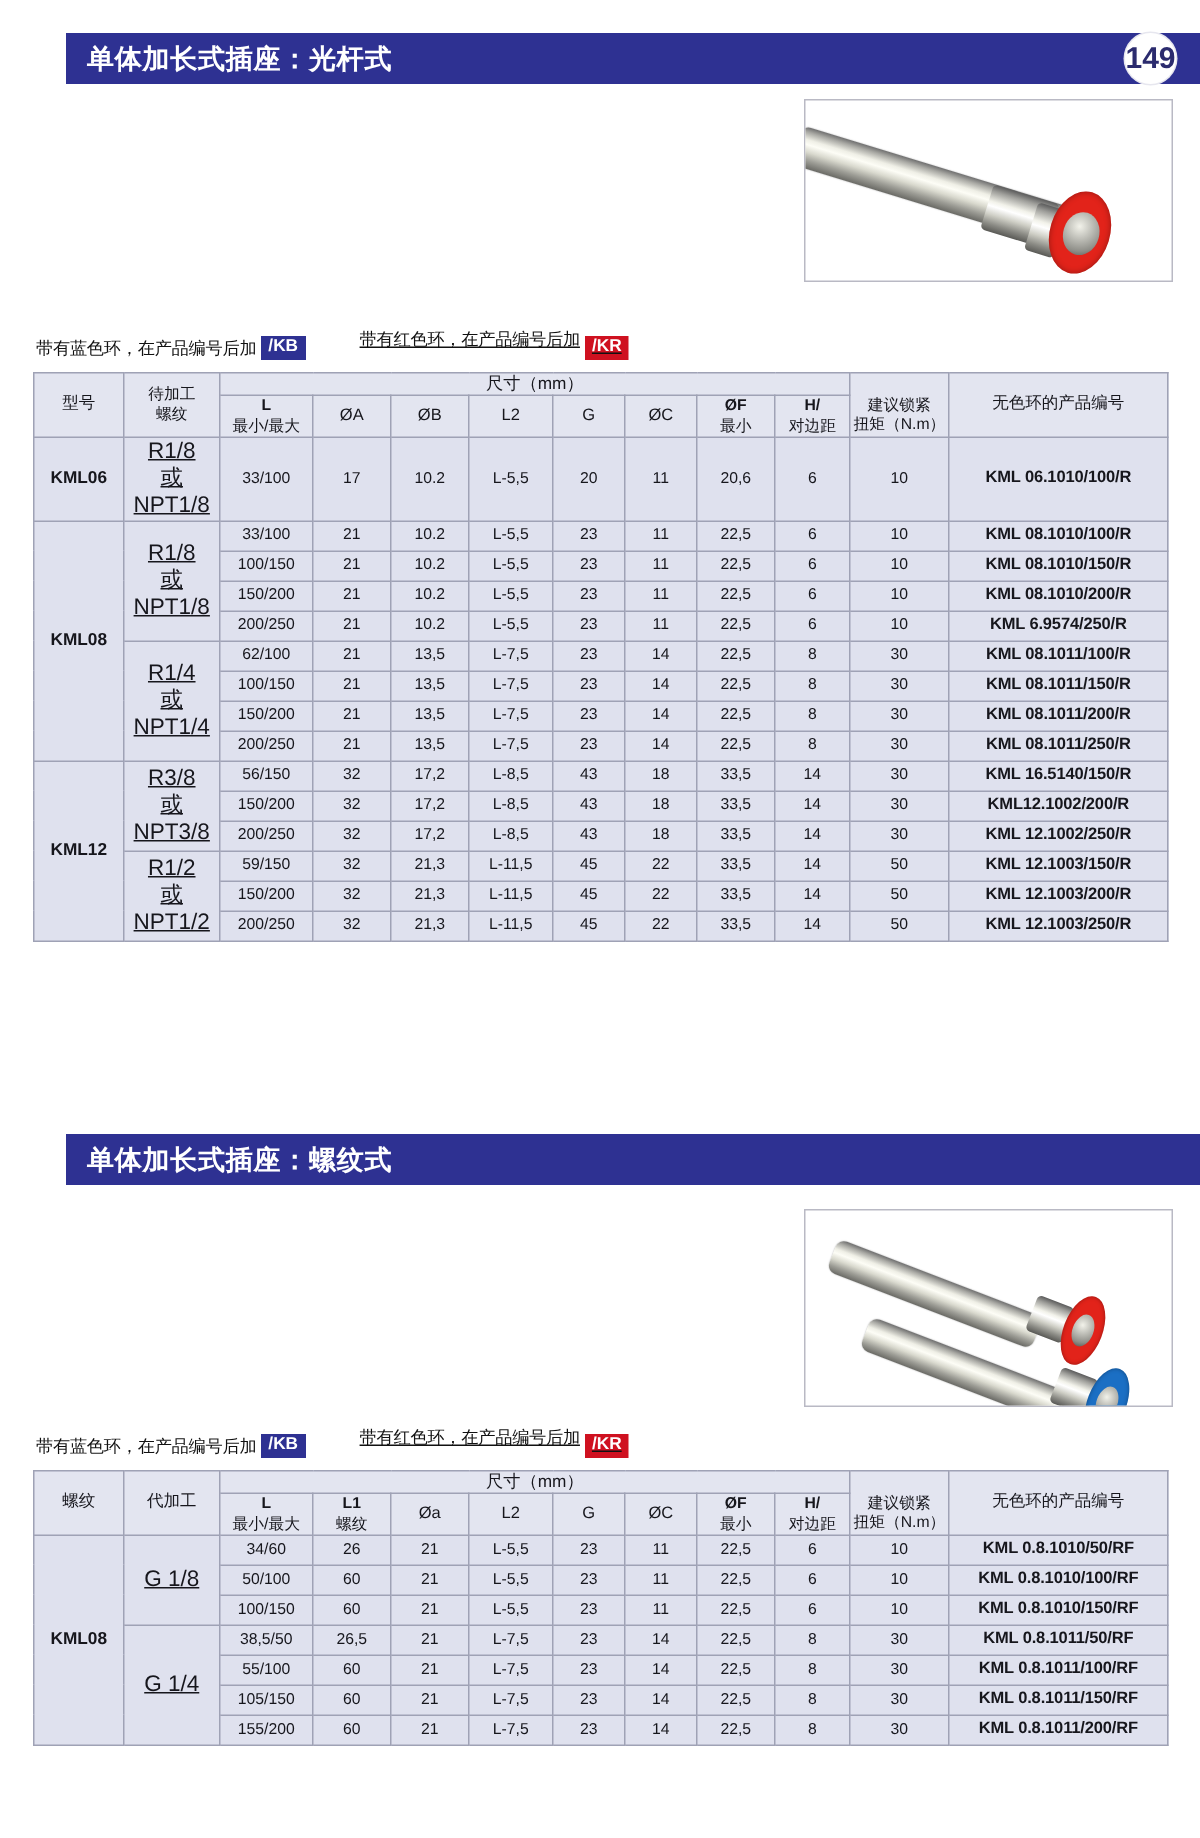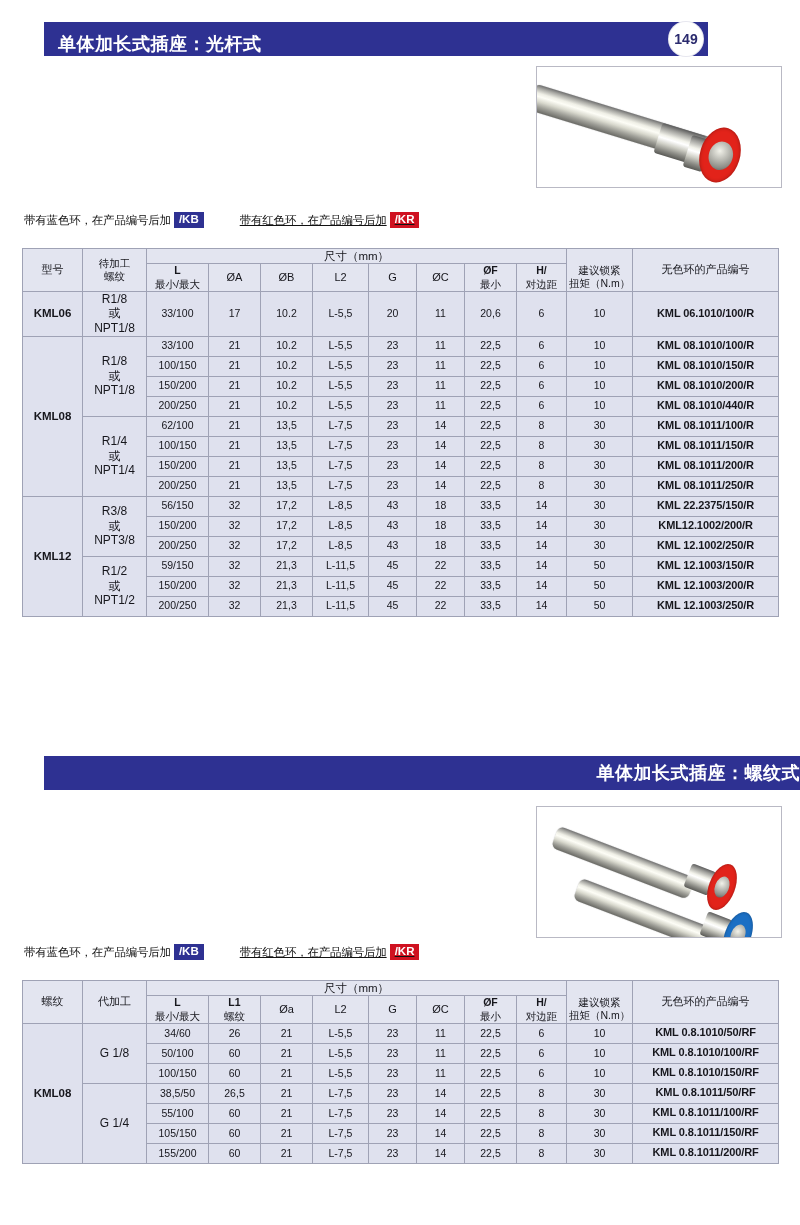--- a/index.html
+++ b/index.html
@@ -26,28 +26,28 @@
   .banner-title {
     color: #ffffff;
     font-size: 18px;
     font-weight: bold;
     letter-spacing: 0.5px;
     padding-left: 14px;
     white-space: nowrap;
   }
   .page-badge {
     position: absolute;
-    right: 5px;
+    right: 16px;
     top: 50%;
     transform: translateY(-50%);
     width: 34px; height: 34px;
     border-radius: 50%;
     background: #ffffff;
     color: #2b2b6e;
-    font-size: 14px;
+    font-size: 20px;
     font-weight: bold;
     display: flex; align-items: center; justify-content: center;
     box-shadow: 0 0 0 1px #e7e7ef;
   }
 
   
   .photo-box {
     position: absolute;
     border: 1px solid #b9b9c4;
     background: #ffffff;
@@ -96,21 +96,21 @@
   .tag {
     display:inline-block;
     margin-left: 3px;
     padding: 1px 5px 2px 5px;
     color:#ffffff;
     font-size: 11.5px;
     font-weight: bold;
     line-height: 1.15;
   }
   .tag-kb { background: #2e3192; }
-  .tag-kr { background: #cf1120; }
+  .tag-kr { background: #cf1120; margin-top: 12px; }
 
   
   table.spec {
     position: absolute;
     left: 22px;
     width: 756px;
     border-collapse: collapse;
     font-size: 10.5px;
     background: #dfe1ee;
     table-layout: fixed;
@@ -130,37 +130,38 @@
   }
   table.spec thead th .sub { display:block; font-size: 10.5px; }
   table.spec thead th.big { font-size: 11.5px; }
   table.spec tbody td { height: 20px; background: #dfe1ee; }
   table.spec tbody td.grp {
     font-weight: bold;
     font-size: 11.5px;
     background: #dfe1ee;
   }
   table.spec tbody td.thr {
-    font-size: 12px;
+    font-size: 15px;
     line-height: 1.22;
+    text-decoration: underline;
   }
   table.spec tbody td.code {
     font-weight: bold;
     font-size: 11px;
     letter-spacing: -0.1px;
   }
   .mm-head { font-size: 11.5px; }
   .ubold { font-weight: bold; }
 </style>
 </head>
 <body>
 
 <div class="page">
 
-  <div class="banner" style="position:absolute; left:22px; top:22px; width:664px;align-items:flex-end;">
+  <div class="banner" style="position:absolute; left:22px; top:22px; width:756px;">
     <span class="banner-title">单体加长式插座：光杆式</span>
     <span class="page-badge">149</span>
   </div>
 
   <div class="photo-box" id="photo1">
     <div class="rod" style="left:-6px; top:16px; width:208px; height:27px; transform:rotate(17deg); transform-origin: left center;"></div>
     <div class="collar" style="left:120px; top:62px; width:46px; height:31px; transform:rotate(17deg);"></div>
     <div class="collar" style="left:150px; top:70px; width:20px; height:33px; transform:rotate(17deg);"></div>
     <div class="ringflange" style="left:163px; top:60px; width:40px; height:56px; background:#e2231a; transform:rotate(17deg); box-shadow: inset 0 0 4px rgba(0,0,0,.35);">
       <div class="hole" style="left:9px; top:14px; width:24px; height:29px;"></div>
@@ -286,21 +287,21 @@
         <tr>
           <td>200/250</td>
           <td>21</td>
           <td>10.2</td>
           <td>L-5,5</td>
           <td>23</td>
           <td>11</td>
           <td>22,5</td>
           <td>6</td>
           <td>10</td>
-          <td class="code">KML 08.1010/440/R</td>
+          <td class="code">KML 6.9574/250/R</td>
         </tr>
         <tr>
           <td class="thr" rowspan="4">R1/4<br>或<br>NPT1/4</td>
           <td>62/100</td>
           <td>21</td>
           <td>13,5</td>
           <td>L-7,5</td>
           <td>23</td>
           <td>14</td>
           <td>22,5</td>
@@ -349,21 +350,21 @@
           <td class="thr" rowspan="3">R3/8<br>或<br>NPT3/8</td>
           <td>56/150</td>
           <td>32</td>
           <td>17,2</td>
           <td>L-8,5</td>
           <td>43</td>
           <td>18</td>
           <td>33,5</td>
           <td>14</td>
           <td>30</td>
-          <td class="code">KML 22.2375/150/R</td>
+          <td class="code">KML 16.5140/150/R</td>
         </tr>
         <tr>
           <td>150/200</td>
           <td>32</td>
           <td>17,2</td>
           <td>L-8,5</td>
           <td>43</td>
           <td>18</td>
           <td>33,5</td>
           <td>14</td>
@@ -415,21 +416,21 @@
           <td>45</td>
           <td>22</td>
           <td>33,5</td>
           <td>14</td>
           <td>50</td>
           <td class="code">KML 12.1003/250/R</td>
         </tr>
       </tbody>
   </table>
 
-  <div class="banner" style="position:absolute; left:22px; top:756px; width:756px;justify-content:flex-end;">
+  <div class="banner" style="position:absolute; left:22px; top:756px; width:756px;">
     <span class="banner-title">单体加长式插座：螺纹式</span>
   </div>
 
   <div class="photo-box" id="photo2">
     <div class="rod" style="left:18px; top:18px; width:146px; height:23px; transform:rotate(21deg); transform-origin:left center;"></div>
     <div class="collar" style="left:150px; top:60px; width:26px; height:25px; transform:rotate(21deg);"></div>
     <div class="ringflange" style="left:172px; top:56px; width:26px; height:48px; background:#e2231a; transform:rotate(21deg); box-shadow: inset 0 0 3px rgba(0,0,0,.35);">
       <div class="hole" style="left:6px; top:13px; width:14px; height:22px;"></div>
     </div>
 

